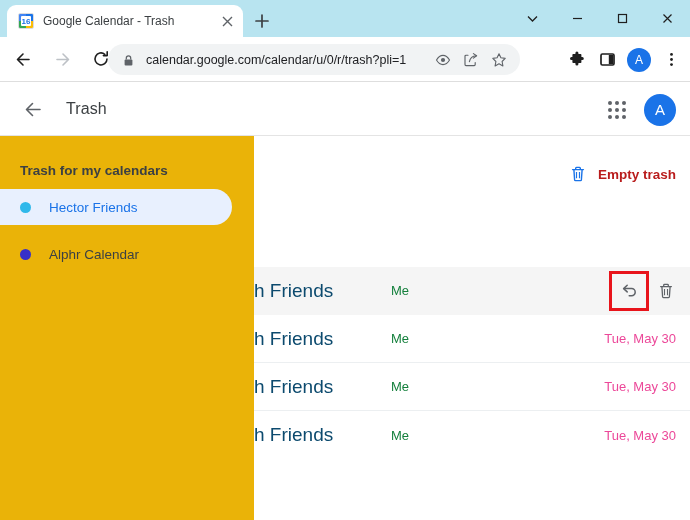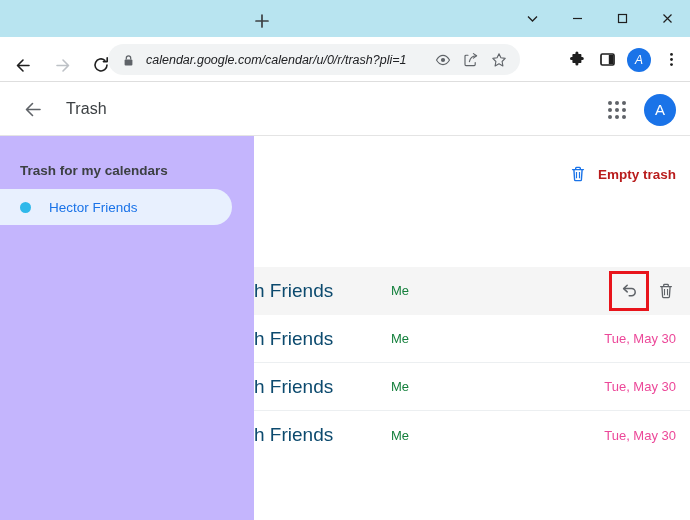--- a/index.html
+++ b/index.html
@@ -62,21 +62,21 @@
     width: 45px; height: 37px;
     display: flex; align-items: center; justify-content: center;
     color: #1f1f1f;
   }
 
   
   .toolbar {
     position: absolute; left: 0; top: 37px; width: 690px; height: 45px;
     background: #ffffff;
     border-bottom: 1px solid #dedede;
-    display: flex; align-items: flex-end; font-style: italic;
+    display: flex; align-items: center;
   }
   .navbtn {
     width: 32px; height: 32px; margin-left: 7px;
     display: flex; align-items: center; justify-content: center;
     color: #1f1f1f; border-radius: 50%;
   }
   .navbtn.dim { color: #bdc1c6; }
   .omnibox {
     position: absolute; left: 108px; top: 7px; width: 412px; height: 31px;
     background: #f1f3f4; border-radius: 16px;
@@ -141,21 +141,21 @@
   .grid-dots i { width: 4px; height: 4px; background: #5f6368; border-radius: 50%; display: block; }
   .avatar-lg {
     width: 32px; height: 32px; border-radius: 50%;
     background: #1a73e8; color: #fff; font-size: 15px;
     display: flex; align-items: center; justify-content: center;
   }
 
   
   .sidebar {
     position: absolute; left: 0; top: 53px; width: 254px; height: 384px;
-    background: #c4b5fd; z-index: 5;
+    background: #eab308; z-index: 5;
   }
   .side-head {
     margin: 27px 0 0 20px; font-size: 13.5px; color: #3c4043; font-weight: bold;
   }
   .cal-item {
     margin-top: 11px; height: 36px; border-radius: 0 18px 18px 0;
     display: flex; align-items: center; padding-left: 20px;
     width: 232px;
   }
   .cal-item.selected { background: #e8f0fe; }
@@ -208,20 +208,35 @@
     width: 34px; height: 34px;
   }
 </style>
 </head>
 <body>
 
 <div id="root">
 
   <div class="titlebar">
 
+    <div class="tab">
+      <div class="tab-favicon">
+        <span class="fav-q fav-tl"></span>
+        <span class="fav-q fav-tr"></span>
+        <span class="fav-q fav-bl"></span>
+        <span class="fav-q fav-br"></span>
+        <span class="fav-center">16</span>
+      </div>
+      <span class="tab-title">Google Calendar - Trash</span>
+      <span class="tab-close">
+        <svg width="11" height="11" viewBox="0 0 11 11">
+            <path d="M1 1 L10 10 M10 1 L1 10" stroke="currentColor" stroke-width="1.4" fill="none"></path>
+          </svg>
+      </span>
+    </div>
 
     <div class="newtab">
       <svg width="14" height="14" viewBox="0 0 14 14">
           <path d="M7 1 L7 13 M1 7 L13 7" stroke="currentColor" stroke-width="1.7" fill="none" stroke-linecap="round"></path>
         </svg>
     </div>
 
     <div class="wincontrols">
       <div class="winbtn">
         <svg width="13" height="13" viewBox="0 0 13 13">
@@ -401,16 +416,20 @@
     </div>
 
     <div class="sidebar">
       <div class="side-head">Trash for my calendars</div>
 
       <div class="cal-item selected">
         <span class="cal-dot" style="background:#2fb8ea"></span>
         <span class="cal-label">Hector Friends</span>
       </div>
 
+      <div class="cal-item">
+        <span class="cal-dot" style="background:#3730c8"></span>
+        <span class="cal-label">Alphr Calendar</span>
+      </div>
     </div>
 
   </div>
 </div>
 
 </body></html>

